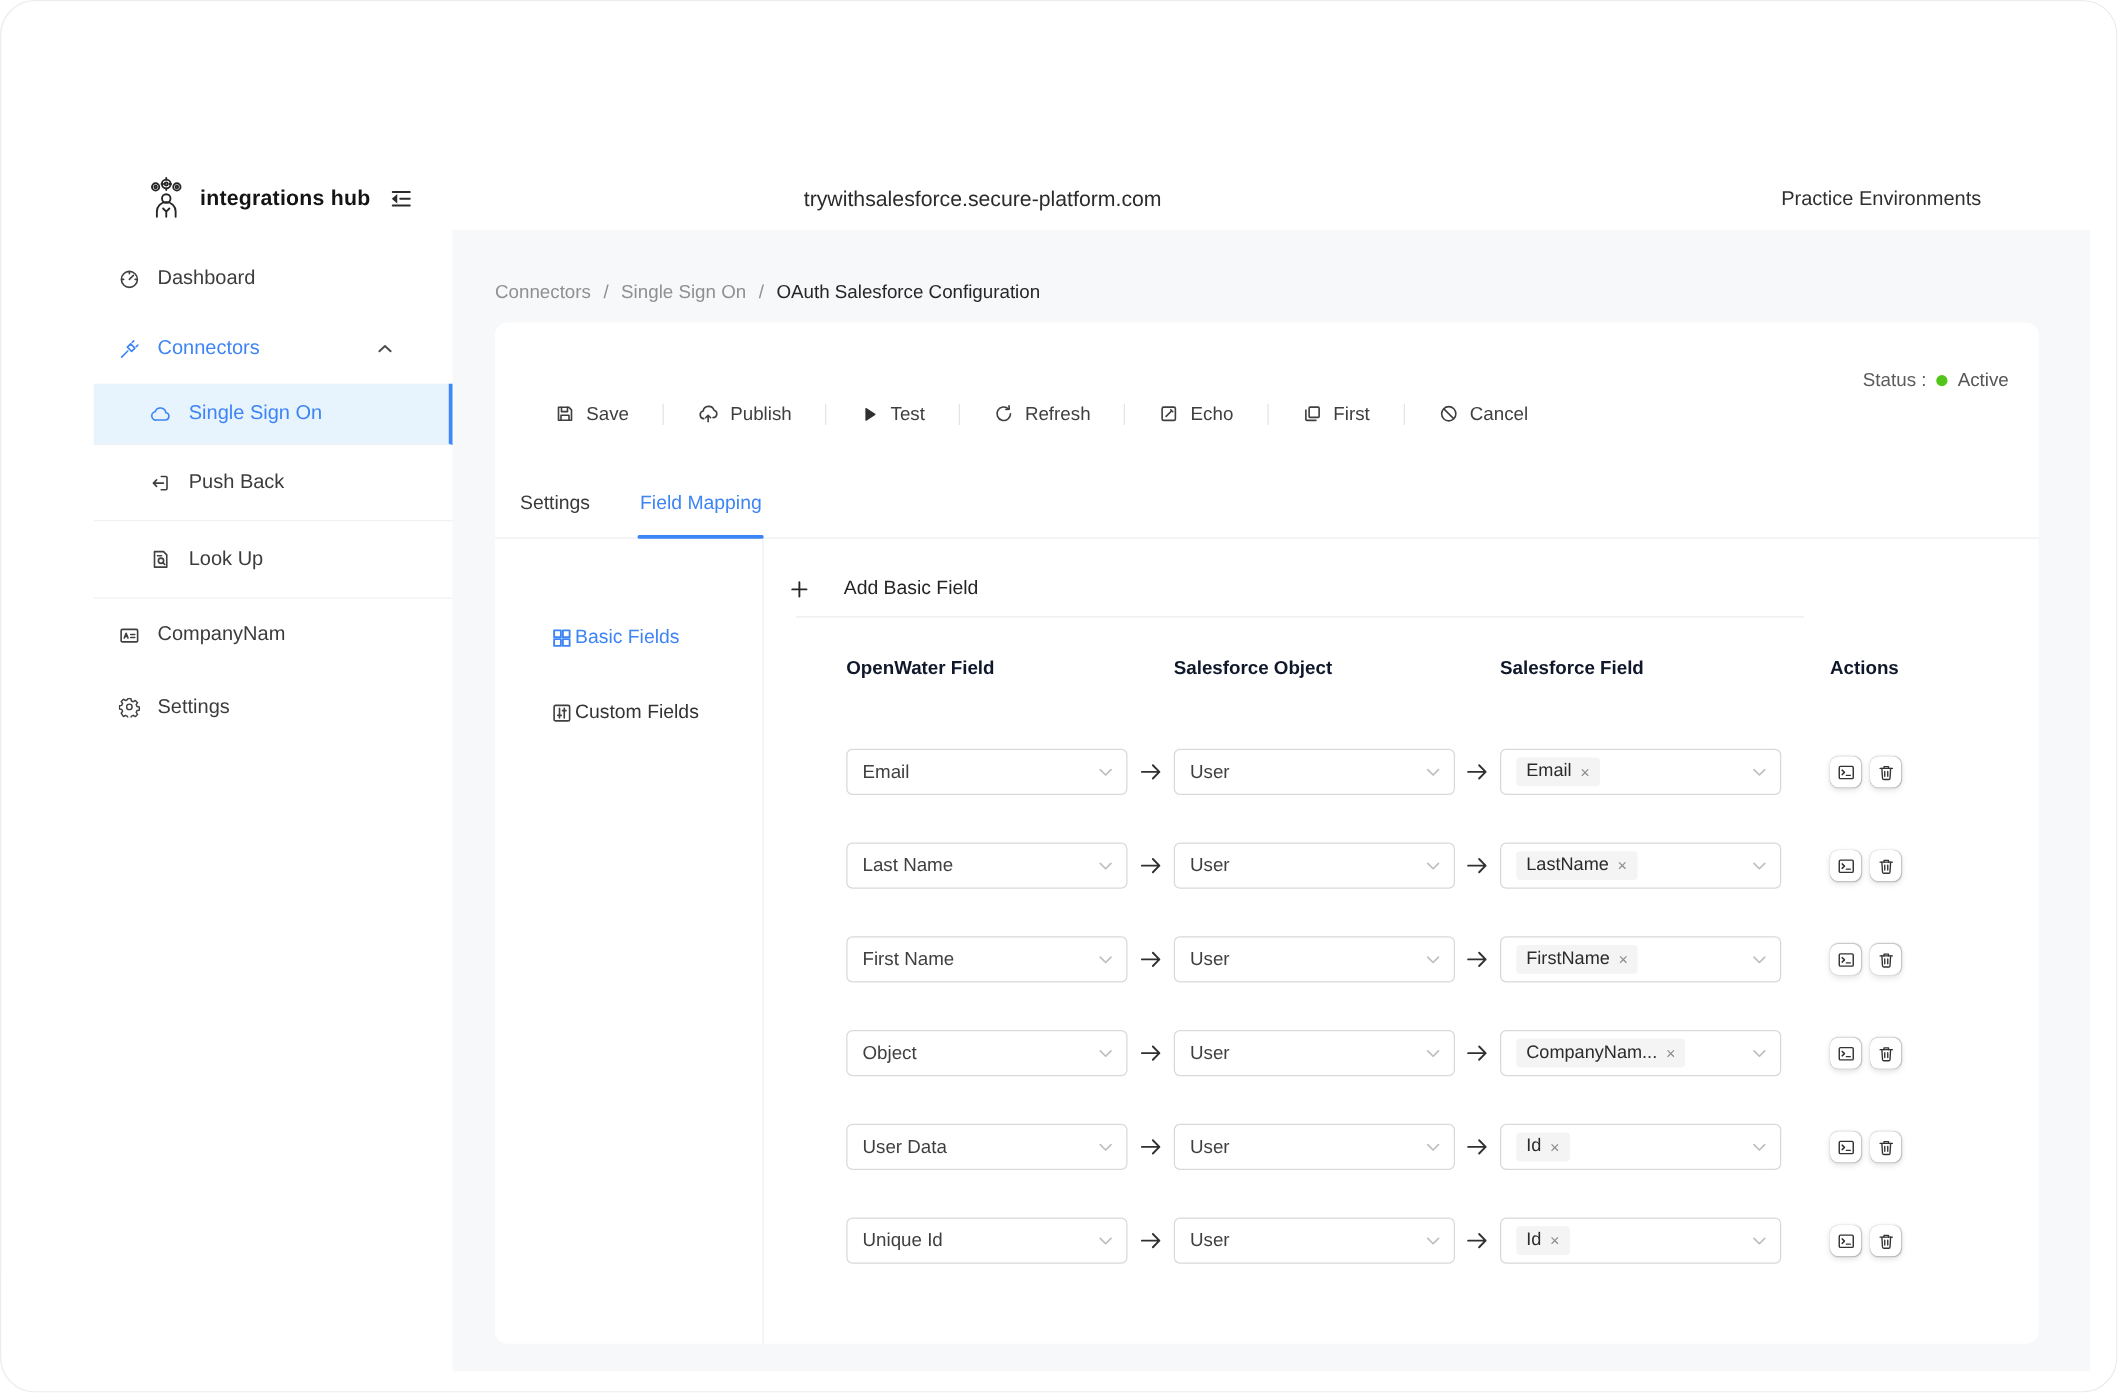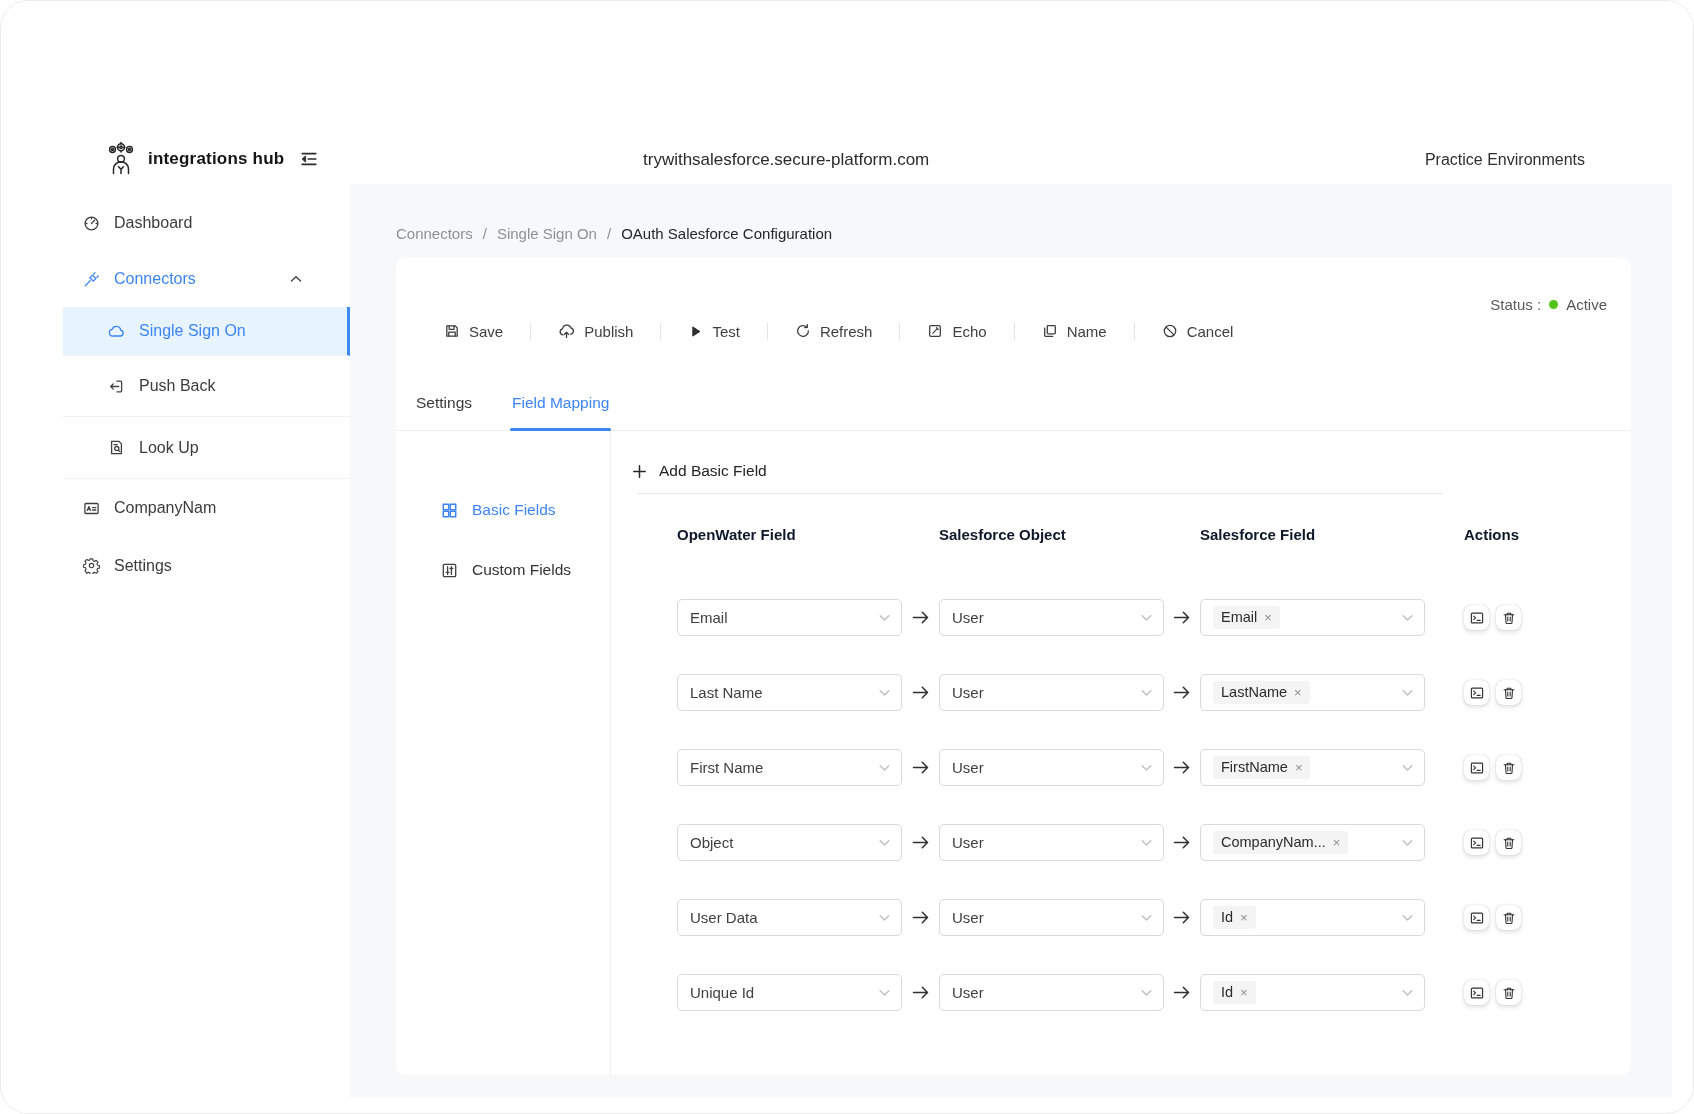--- a/index.html
+++ b/index.html
@@ -8,21 +8,21 @@
 
   
   .content-bg { position:absolute; left:345px; top:183px; width:1326px; height:913px; background:#f6f8fa; }
 
   
   .topbar { position:absolute; left:345px; top:0; right:0; height:183px; background:#fff; }
   .url { position:absolute; left:297px; top:149px; font-size:17px; color:#2b2b2b; }
   .env { position:absolute; right:108px; top:150px; font-size:16px; color:#2f2f2f; cursor:pointer; }
 
   
-  .sidebar { position:absolute; left:4px; top:0; width:345px; height:100%; background:#fff; z-index:3;padding-left:17px; }
+  .sidebar { position:absolute; left:16px; top:0; width:345px; height:100%; background:#fff; z-index:3;padding-left:17px; }
   .logo-row { position:absolute; left:98px; top:140px; display:flex; align-items:center; }
   .logo-text { font-size:17px; font-weight:700; color:#141414; margin-left:9px; letter-spacing:.2px; white-space:nowrap; }
   .fold { margin-left:15px; display:flex; cursor:pointer; }
   .nav { position:absolute; top:194px; left:0; width:345px; }
   .nav-item { display:flex; align-items:center; position:relative; font-size:16px; color:#3c3c3c; cursor:pointer; }
   .nav-item .nico { display:flex; margin-right:14px; color:#404040; }
   .top-item { padding-left:78px; }
   .h56{height:56px} .h48{height:49px} .h60{height:61px} .h61{height:62px} .h58{height:58px} .h57{height:57px} .h55{height:56px}
   .blue, .blue .nico { color:#3d84f5; }
   .chev-up { position:absolute; right:48px; display:flex; }
@@ -46,29 +46,29 @@
   .tbtn:first-child { padding-left:18px; }
   .tdiv { width:1px; height:17px; background:#e4e4e4; }
 
   .tabs-row { position:absolute; top:118px; left:0; right:0; height:55px; border-bottom:1px solid #efefef; display:flex; padding-left:18px; }
   .tab { display:flex; align-items:center; margin-right:36px; padding:0 2px; font-size:15.5px; color:#3a3a3a; position:relative; cursor:pointer; }
   .tab.active { color:#3d84f5; }
   .tab.active::after { content:""; position:absolute; left:0; right:0; bottom:-1px; height:3px; border-radius:2px; background:#3d84f5; }
 
   .panel-body { position:absolute; top:173px; left:0; right:0; bottom:0; }
   .fields-nav { position:absolute; left:0; top:0; bottom:0; width:215px; border-right:1px solid #f0f0f0; }
-  .fnav-item { display:flex; align-items:center; gap:14px; padding-left:45px; height:34px; font-size:15.5px; color:#333; cursor:pointer; }
+  .fnav-item { display:flex; align-items:center; gap:2px; padding-left:45px; height:34px; font-size:15.5px; color:#333; cursor:pointer; }
   .fnav-item .nico { display:flex; color:#404040; }
   .fnav-item.first { margin-top:62px; }
   .fnav-item + .fnav-item { margin-top:26px; }
   .fnav-item.active { color:#3d84f5; }
   .fnav-item.active .nico { color:#3d84f5; }
 
   .mapping { position:absolute; left:215px; top:0; right:0; bottom:0; }
-  .add-row { position:absolute; left:21px; top:25px; height:30px; display:flex; align-items:center; gap:12px; font-size:15.5px; color:#242424; cursor:pointer; }
+  .add-row { position:absolute; left:21px; top:25px; height:30px; display:flex; align-items:center; gap:28px; font-size:15.5px; color:#242424; cursor:pointer; }
   .mrule { position:absolute; left:26px; top:62px; width:806px; height:1px; background:#ebebeb; }
 
   .grid-cols { display:grid; grid-template-columns:225px 37px 225px 36px 225px 39px auto; align-items:center; }
   .thead { position:absolute; left:66px; top:95px; right:0; font-size:15px; font-weight:700; color:#0f172a; }
   .rows { position:absolute; left:66px; top:168px; right:0; }
   .trow { height:37px; margin-bottom:38px; }
 
   .select { height:37px; border:1px solid #d9d9d9; border-radius:5px; background:#fff; display:flex; align-items:center; padding:0 30px 0 12px; position:relative; font-size:15px; color:#3f3f3f; cursor:pointer; white-space:nowrap; overflow:hidden; }
   .select .chev { position:absolute; right:11px; top:50%; transform:translateY(-50%); }
   .tag { display:inline-flex; align-items:center; gap:7px; background:#f4f4f4; border-radius:3px; padding:4px 8px; font-size:14.5px; color:#2b2b2b; line-height:1; max-width:170px; overflow:hidden; }
@@ -265,21 +265,21 @@
         <span>Echo</span>
       </div>
       <div class="tdiv"></div>
       <div class="tbtn">
         <span style="display:flex">
           <svg class="i" width="16" height="16" viewBox="0 0 16 16">
               <rect x="5.3" y="2.7" width="8" height="8.2" rx="0.8"></rect>
               <path d="M10.7,13.3 H3.5 a0.8,0.8 0 0 1 -0.8,-0.8 V5.1"></path>
             </svg>
         </span>
-        <span>Name</span>
+        <span>First</span>
       </div>
       <div class="tdiv"></div>
       <div class="tbtn">
         <span style="display:flex">
           <svg class="i" width="16" height="16" viewBox="0 0 16 16">
               <circle cx="8" cy="8" r="5.7"></circle>
               <path d="M4.1,4.1 L11.9,11.9"></path>
             </svg>
         </span>
         <span>Cancel</span>

